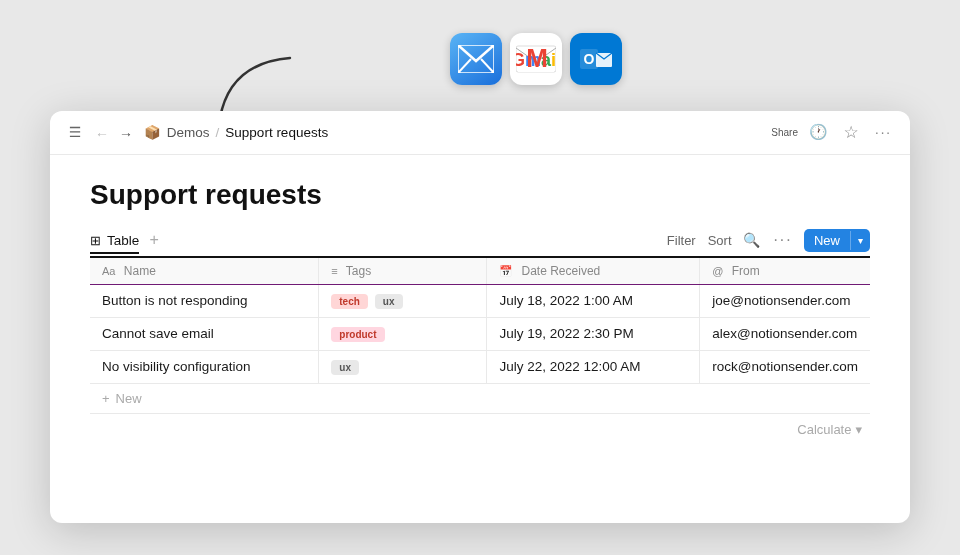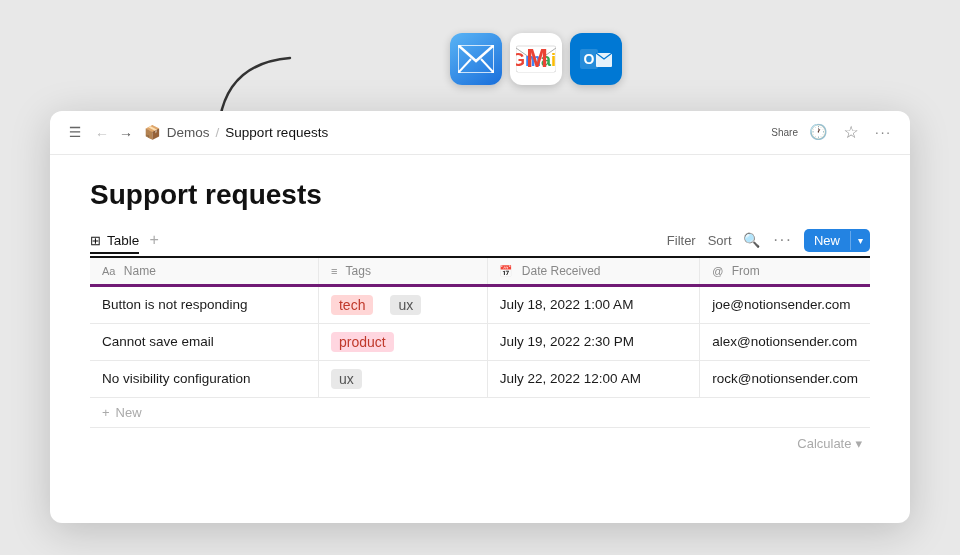--- a/index.html
+++ b/index.html
@@ -257,21 +257,21 @@
     thead tr {
       background: #f9f9f9;
     }
 
     th {
       text-align: left;
       padding: 6px 12px;
       font-size: 12px;
       font-weight: 500;
       color: #888;
-      border-bottom: 3px solid #701a75;
+      border-bottom: 1px solid #701a75;
       border-right: 1px solid #e9e9e9;
     }
 
     th:last-child { border-right: none; }
 
     .th-icon {
       margin-right: 5px;
       font-size: 11px;
     }
 
@@ -282,23 +282,23 @@
       color: #1a1a1a;
       vertical-align: middle;
     }
 
     td:last-child { border-right: none; }
 
     .tag {
       display: inline-block;
       padding: 2px 8px;
       border-radius: 4px;
-      font-size: 14px;
-      font-weight: 400;
-      margin-right: 17px;
+      font-size: 10px;
+      font-weight: 700;
+      margin-right: 7px;
     }
 
     .tag-tech { background: #ffd6d6; color: #c0392b; }
     .tag-ux { background: #e8e8e8; color: #555; }
     .tag-product { background: #ffd6e0; color: #c0392b; }
 
     .col-name { width: 30%; }
     .col-tags { width: 22%; margin-top: 44px; }
     .col-date { width: 28%; }
     .col-from { width: 20%; }

